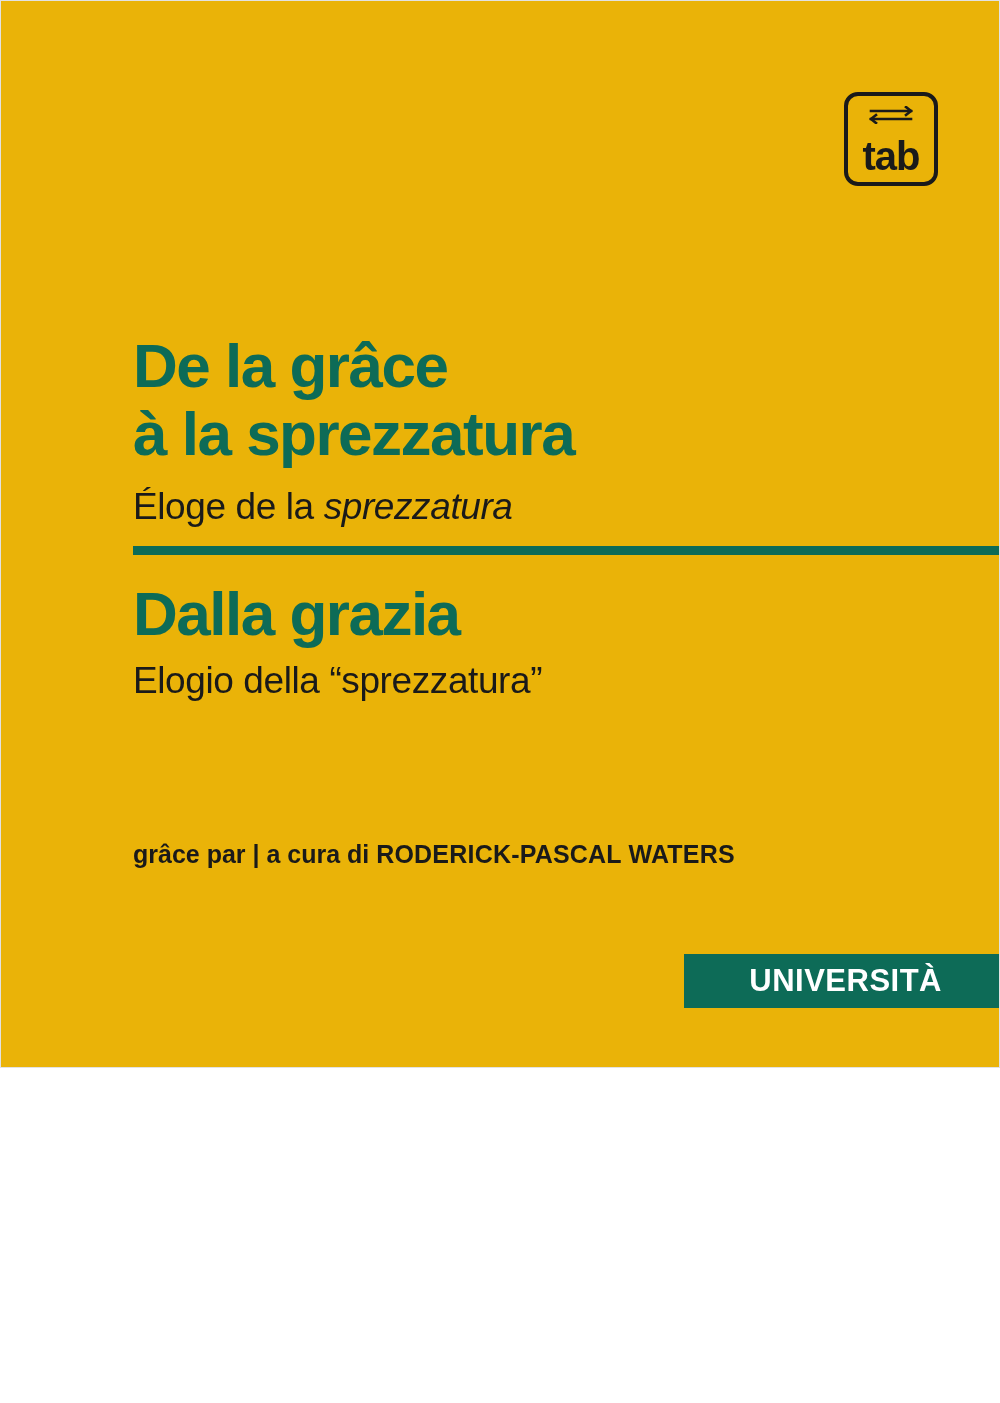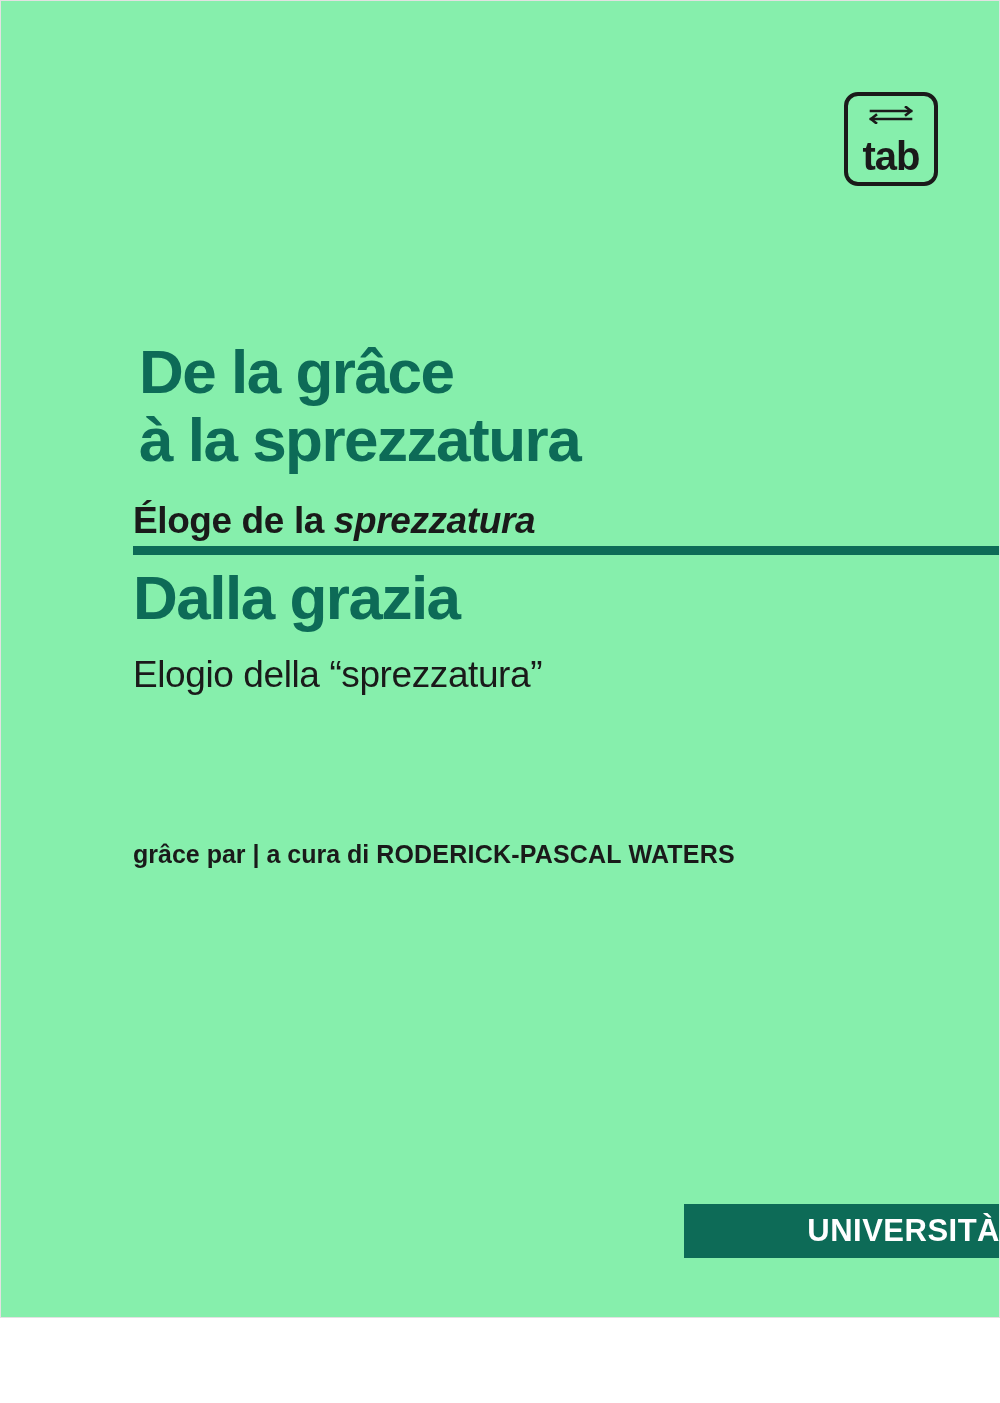--- a/index.html
+++ b/index.html
@@ -6,22 +6,22 @@
     margin: 0;
     padding: 0;
     background: #ffffff;
   }
   body {
     font-family: "Liberation Sans", sans-serif;
   }
   .cover {
     position: relative;
     width: 1000px;
-    height: 1318px;
-    background: #86efac;
+    height: 1068px;
+    background: #eab308;
     overflow: hidden;
     box-sizing: border-box;
   }
   
   .cover::after {
     content: "";
     position: absolute;
     left: 0; top: 0; right: 0; bottom: 0;
     border: 1px solid #e2e2e2;
     pointer-events: none;
@@ -66,64 +66,64 @@
     left: 133px;
     top: 332px;
     width: 760px;
   }
   .t-fr {
     color: #0d6b57;
     font-weight: 700;
     font-size: 62px;
     line-height: 68px;
     letter-spacing: -1.5px;
-    margin: 6px;
+    margin: 0;
   }
   .t-fr .l2 { display: block; }
   .sub-fr {
     color: #1a1a1a;
     font-size: 37px;
     line-height: 46px;
-    font-weight: 700;
-    margin: 24px 0 0 0;
+    font-weight: 400;
+    margin: 16px 0 0 0;
     letter-spacing: -0.4px;
   }
   .sub-fr .it { font-style: italic; }
 
   .rule {
     position: absolute;
     left: 133px;
     top: 546px;
     width: 867px;
     height: 9px;
     background: #0d6b57;
   }
 
   .titles-it {
     position: absolute;
     left: 133px;
-    top: 564px;
+    top: 580px;
     width: 800px;
   }
   .t-it {
     color: #0d6b57;
     font-weight: 700;
     font-size: 62px;
     line-height: 68px;
     letter-spacing: -1.5px;
     margin: 0;
   }
   .t-it .l2 { display: block; }
   .t-it .it { font-style: italic; }
   .sub-it {
     color: #1a1a1a;
     font-size: 37px;
     line-height: 46px;
     font-weight: 400;
-    margin: 20px 0 0 0;
+    margin: 10px 0 0 0;
     letter-spacing: -0.4px;
   }
 
   .editor {
     position: absolute;
     left: 133px;
     top: 838px;
     width: 800px;
     color: #1a1a1a;
     font-size: 25px;
@@ -138,20 +138,21 @@
     position: absolute;
     right: 0;
     bottom: 60px;
     width: 316px;
     height: 54px;
     background: #0d6b57;
     display: flex;
     align-items: center;
     justify-content: flex-end;
     box-sizing: border-box;
+    padding-right: 58px;
   }
   .banner span {
     color: #ffffff;
     font-size: 31px;
     font-weight: 700;
     letter-spacing: 0.5px;
   }
 </style>
 </head>
 <body>

